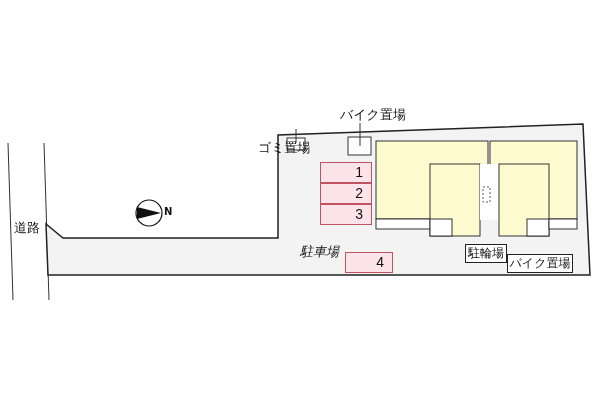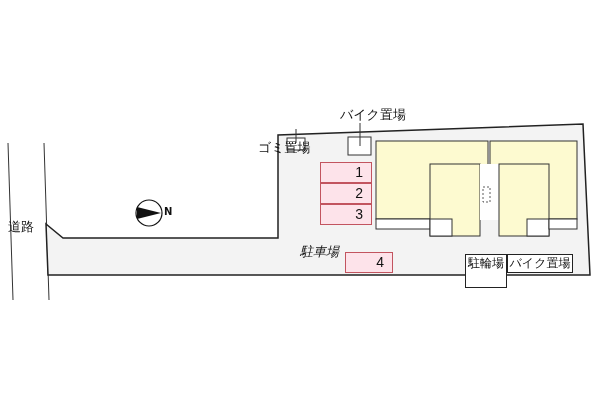--- a/index.html
+++ b/index.html
@@ -40,25 +40,25 @@
   <line x1="296" y1="129" x2="296" y2="143" stroke="#333" stroke-width="1"></line>
   <rect x="348" y="137" width="23" height="18" fill="#fff" stroke="#333" stroke-width="1"></rect>
   <line x1="360" y1="123" x2="360" y2="146" stroke="#333" stroke-width="1"></line>
 
   <g>
     <circle cx="149" cy="213" r="13" fill="#fff" stroke="#111" stroke-width="1.2"></circle>
     <path d="M137 207 L161 213 L137 219 Z" fill="#111"></path>
   </g>
 </svg>
 
-<div class="lbl" style="left:8px;top:221px;font-family:Liberation Mono, monospace;">道路</div>
+<div class="lbl" style="left:14px;top:221px;">道路</div>
 <div class="lbl" style="left:164px;top:207px;font-size:10px;font-weight:bold;">N</div>
 <div class="lbl" style="left:258px;top:117px;margin-top:24px;">ゴミ置場</div>
 <div class="lbl" style="left:340px;top:108px;">バイク置場</div>
 <div class="lbl" style="left:300px;top:245px;font-style:italic;">駐車場</div>
 
 <div class="space" style="left:320px;top:162px;width:52px;height:21px;">1</div>
 <div class="space" style="left:320px;top:183px;width:52px;height:21px;">2</div>
 <div class="space" style="left:320px;top:204px;width:52px;height:21px;">3</div>
 <div class="space" style="left:345px;top:252px;width:48px;height:21px;">4</div>
 
-<div class="boxlbl" style="left:465px;top:254px;width:42px;height:34px;">駐輪場</div>
+<div class="boxlbl" style="left:465px;top:244px;width:42px;height:19px;">駐輪場</div>
 <div class="boxlbl" style="left:507px;top:254px;width:66px;height:19px;">バイク置場</div>
 
 </body></html>

